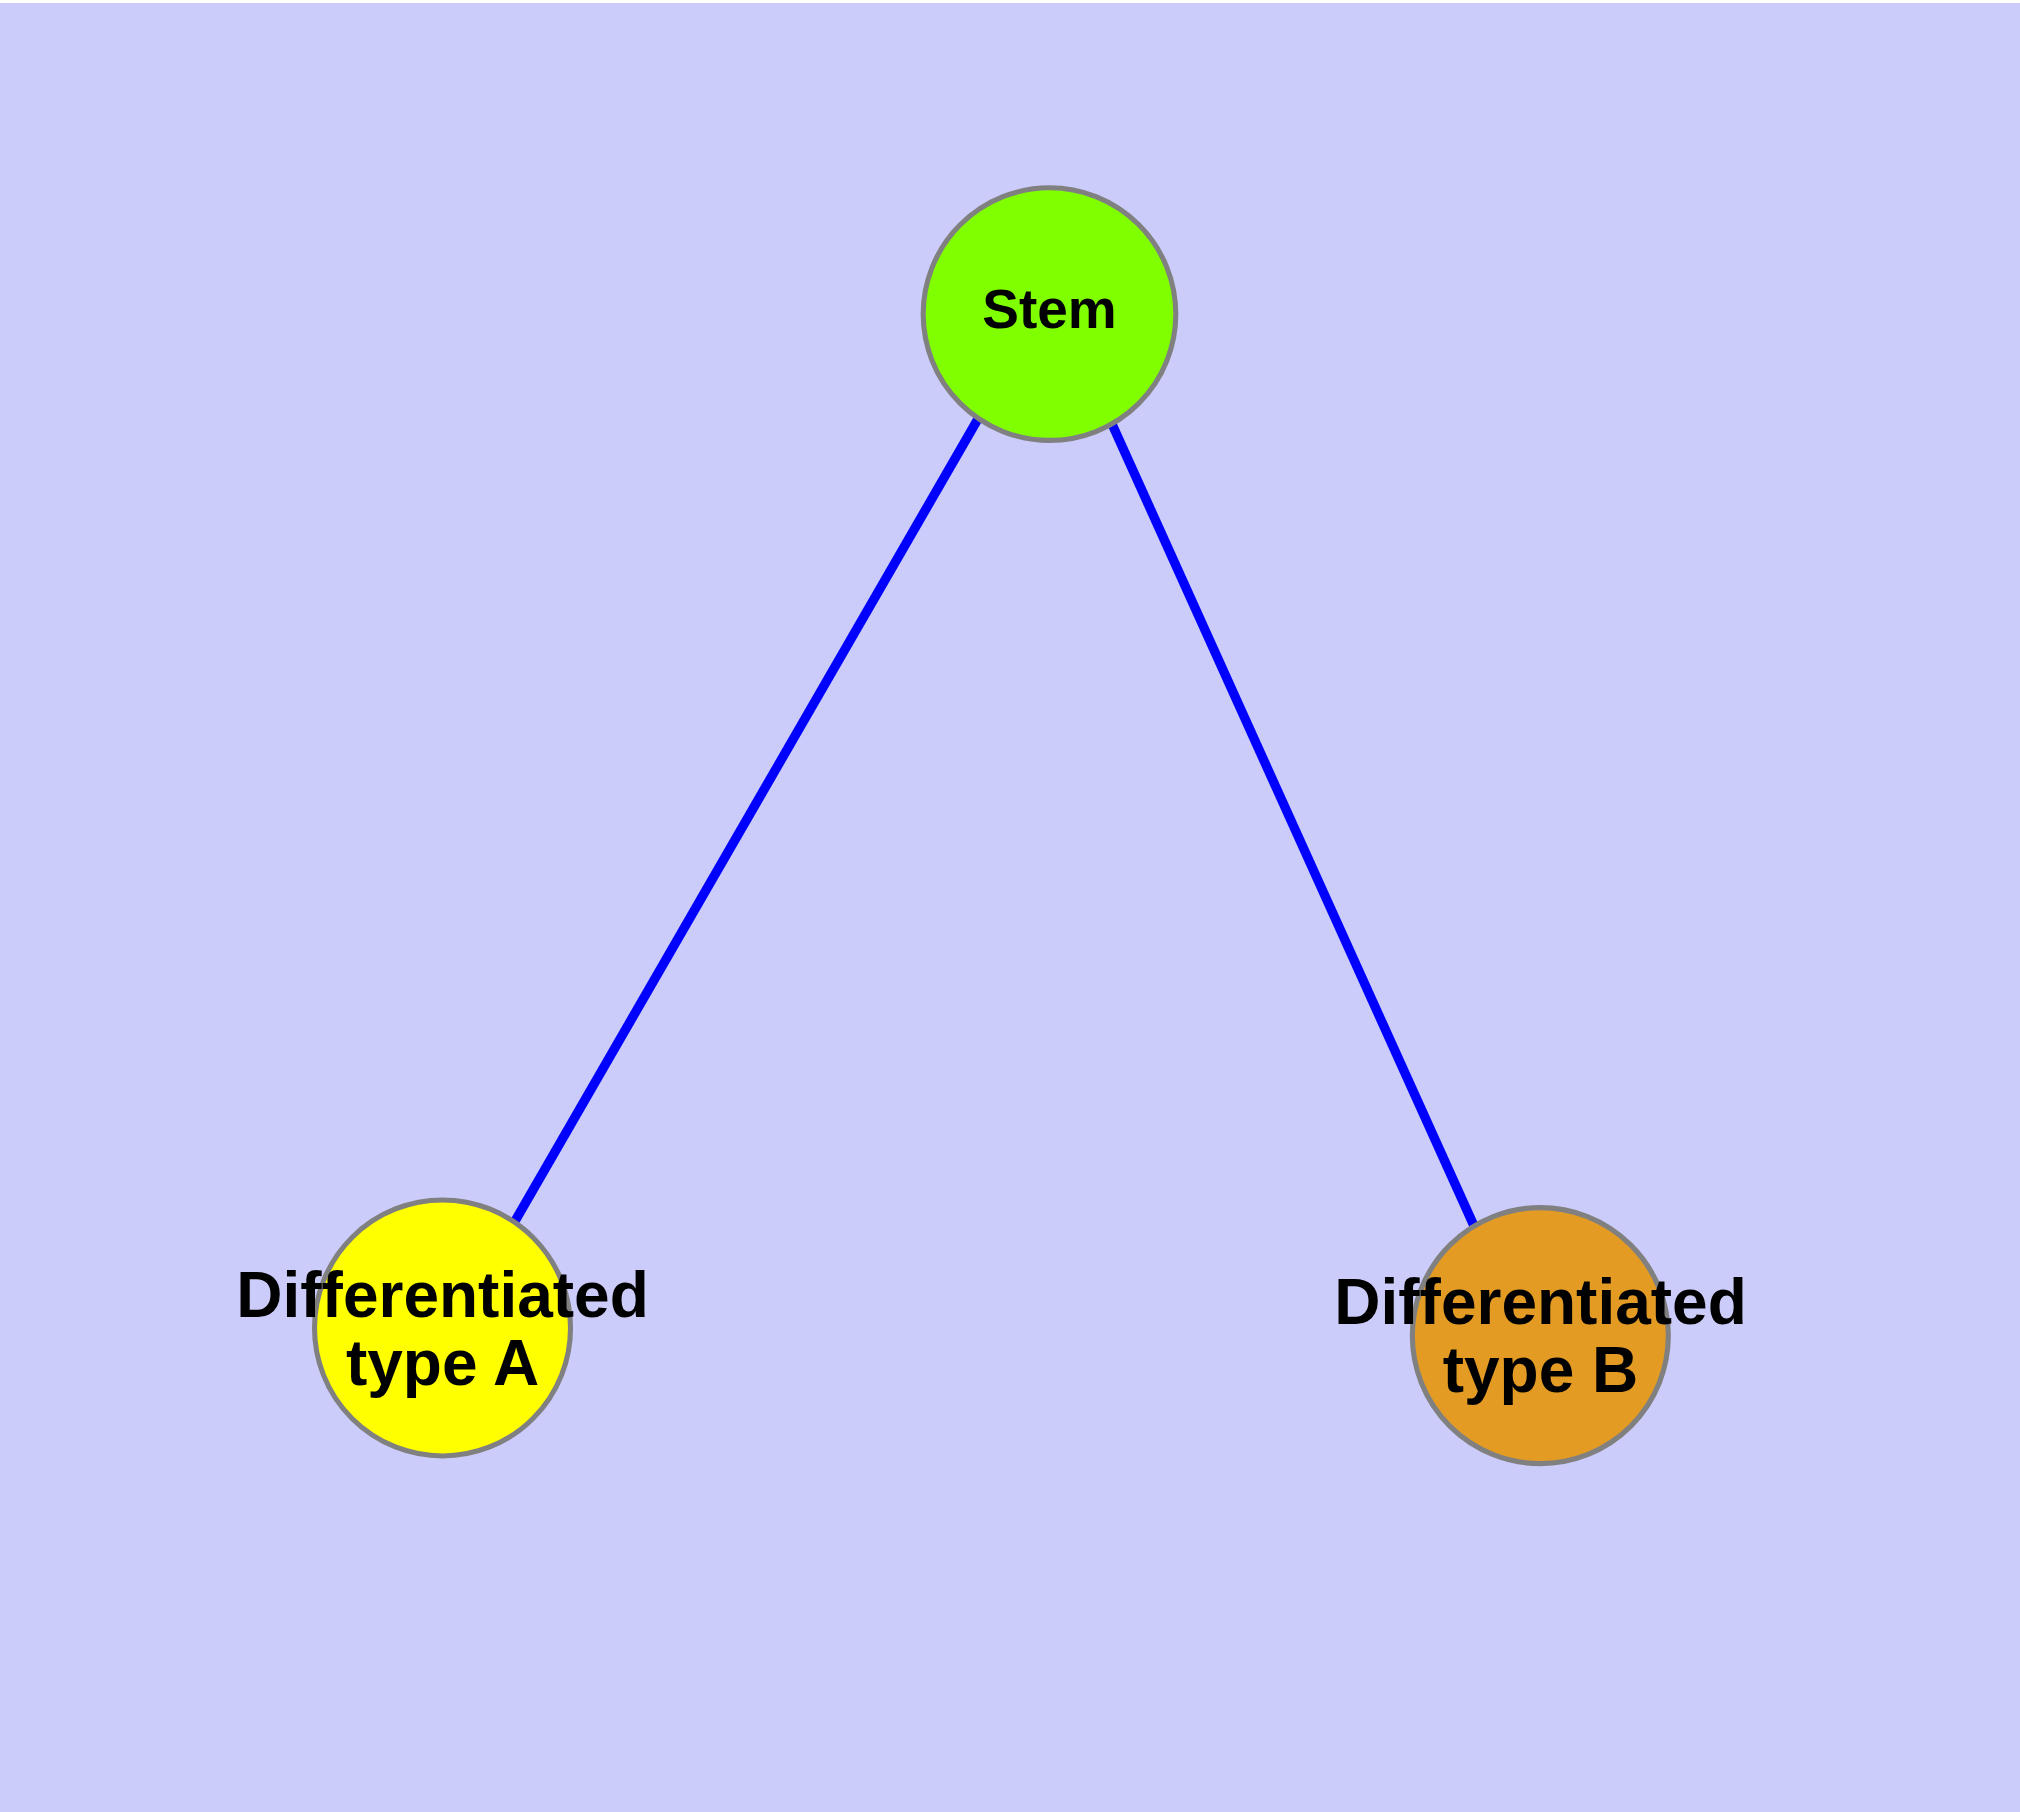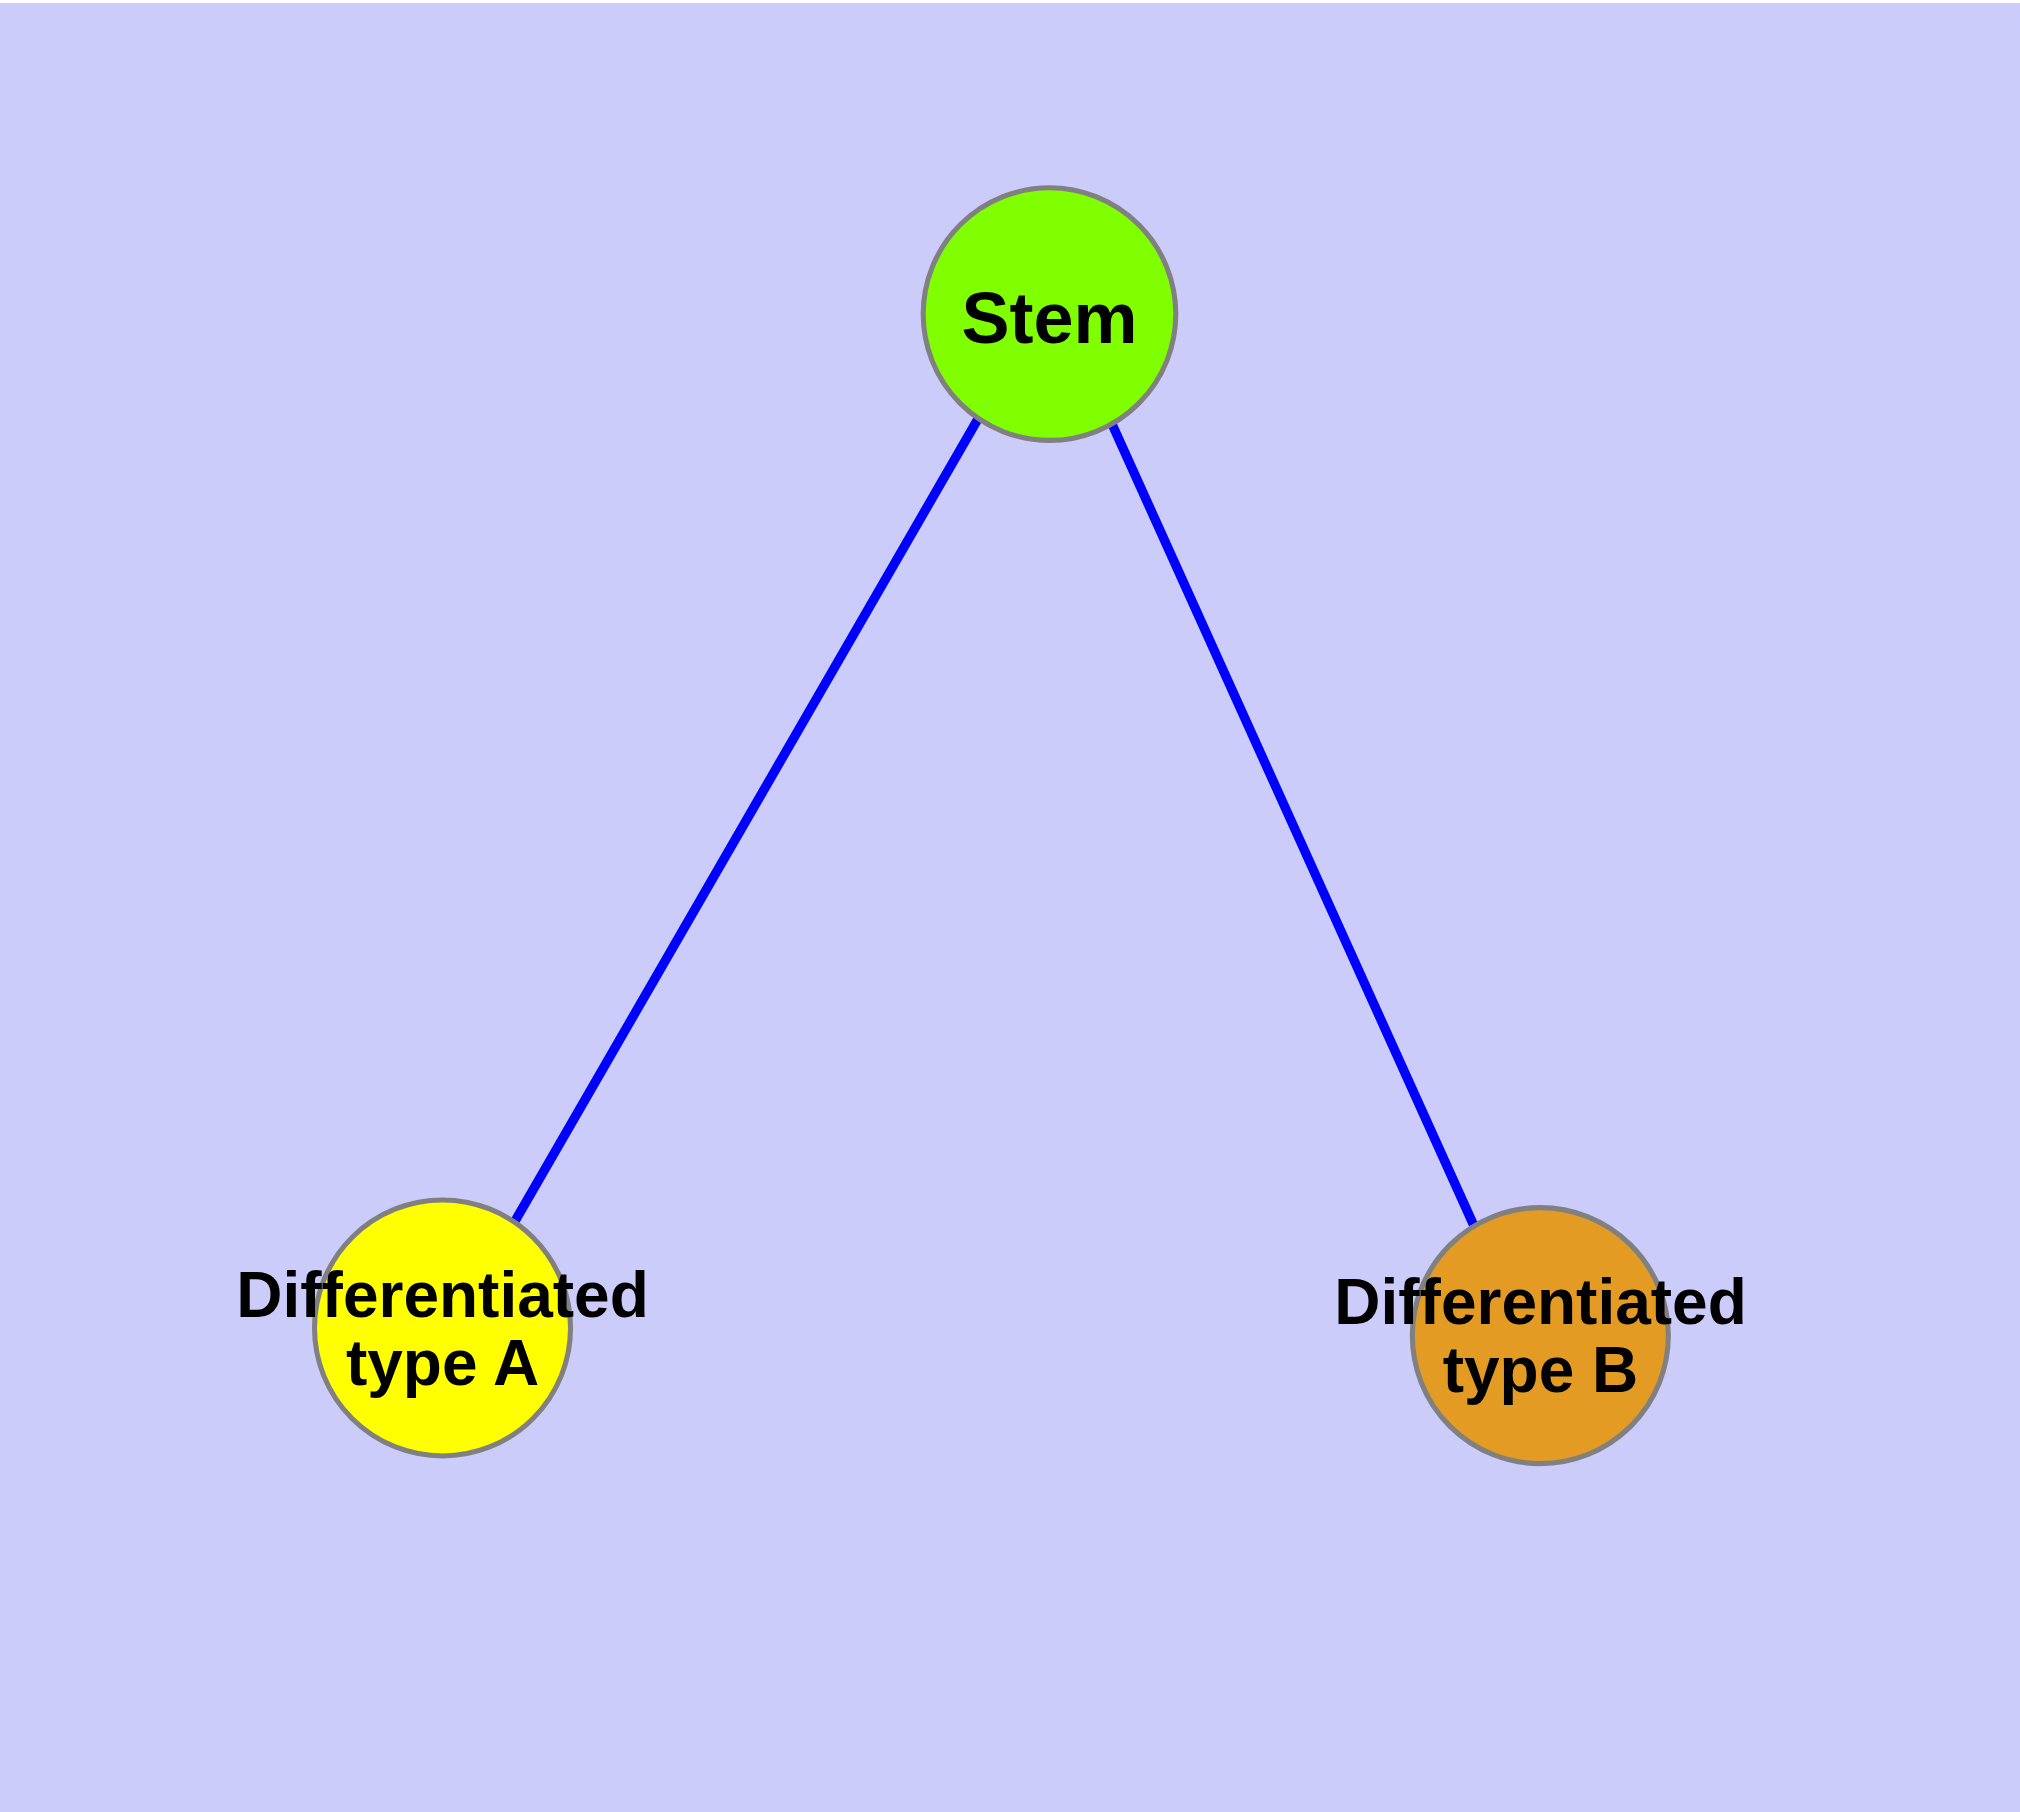--- a/index.html
+++ b/index.html
@@ -45,21 +45,21 @@
     position: absolute;
     text-align: center;
     color: #000000;
     font-weight: bold;
     line-height: 1.06;
     white-space: pre;
     font-family: "Liberation Sans", sans-serif;
     pointer-events: none;
   }
   #label-stem {
-    font-size: 72px;
+    font-size: 55px;
     width: 593px;
     left: 753px;
     top: 277px;
   }
   #label-diff-a {
     font-size: 64px;
     width: 763px;
     left: 61px;
     top: 1259px;
   }

